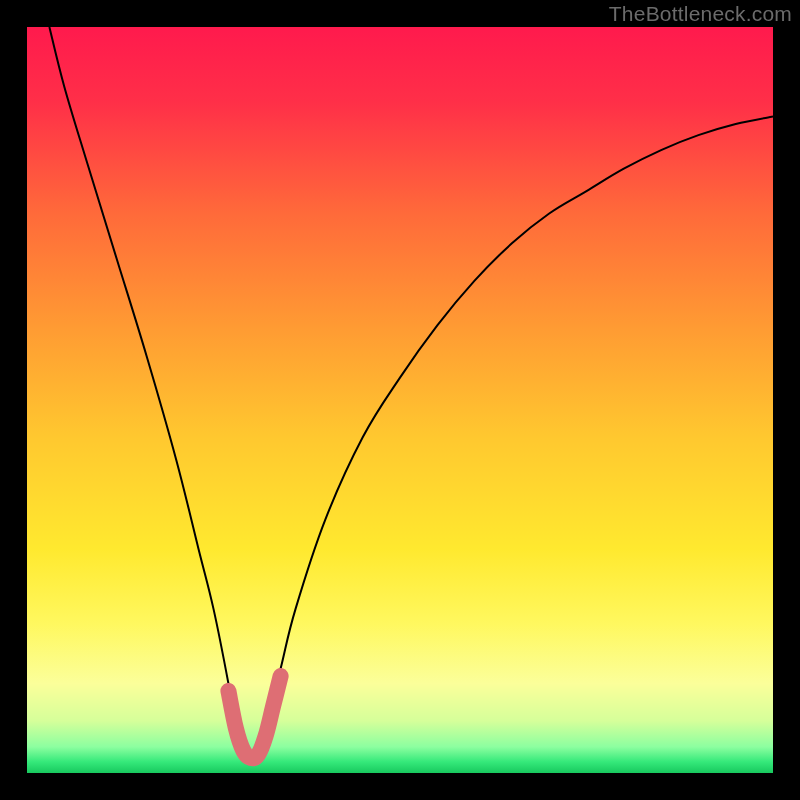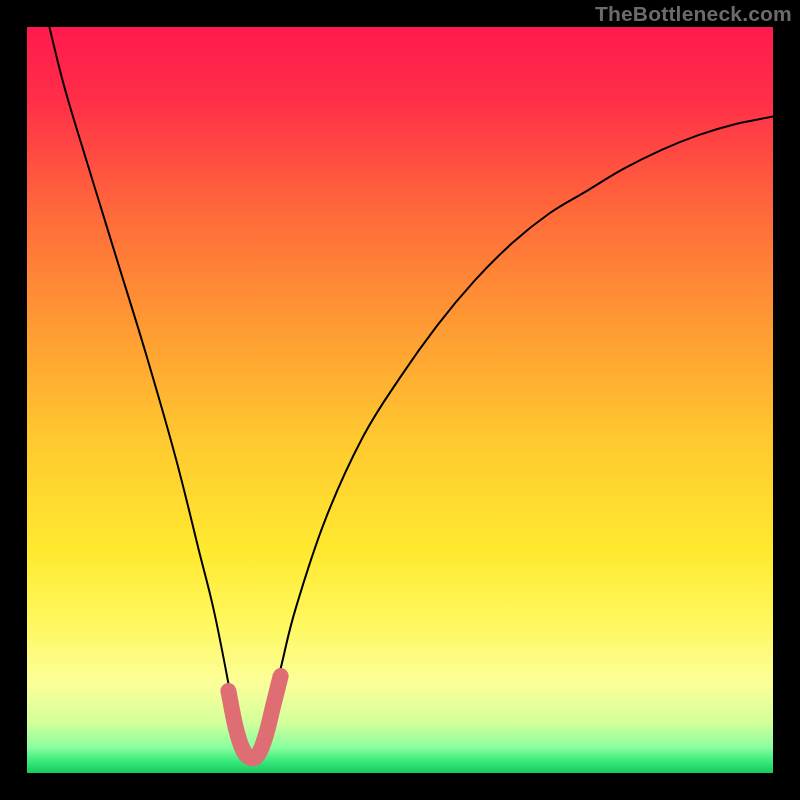--- a/index.html
+++ b/index.html
@@ -18,21 +18,21 @@
     width: 746px;
     height: 746px;
     overflow: hidden;
   }
   .watermark {
     position: absolute;
     top: 2px;
     right: 8px;
     color: #6b6b6b;
     font-size: 21px;
-    font-weight: 700;
+    font-weight: 400;
     letter-spacing: 0.2px;
   }
 </style>
 </head>
 <body>
 
 <div class="watermark">TheBottleneck.com</div>
 
 <div class="plot">
   <svg id="chart-svg" width="746" height="746" viewBox="0 0 746 746" preserveAspectRatio="none">

